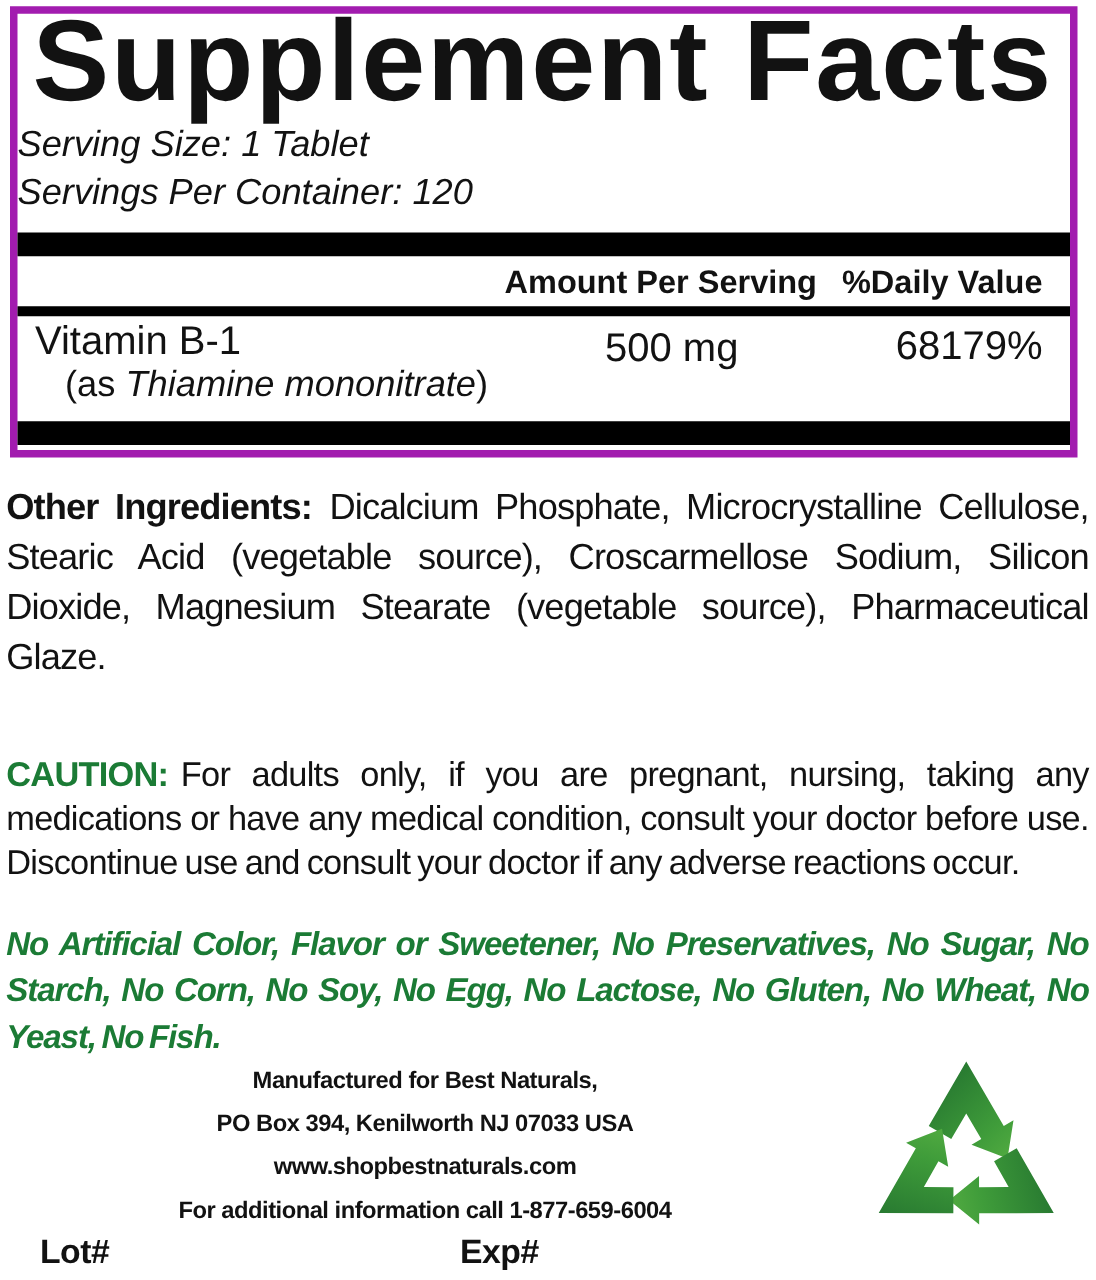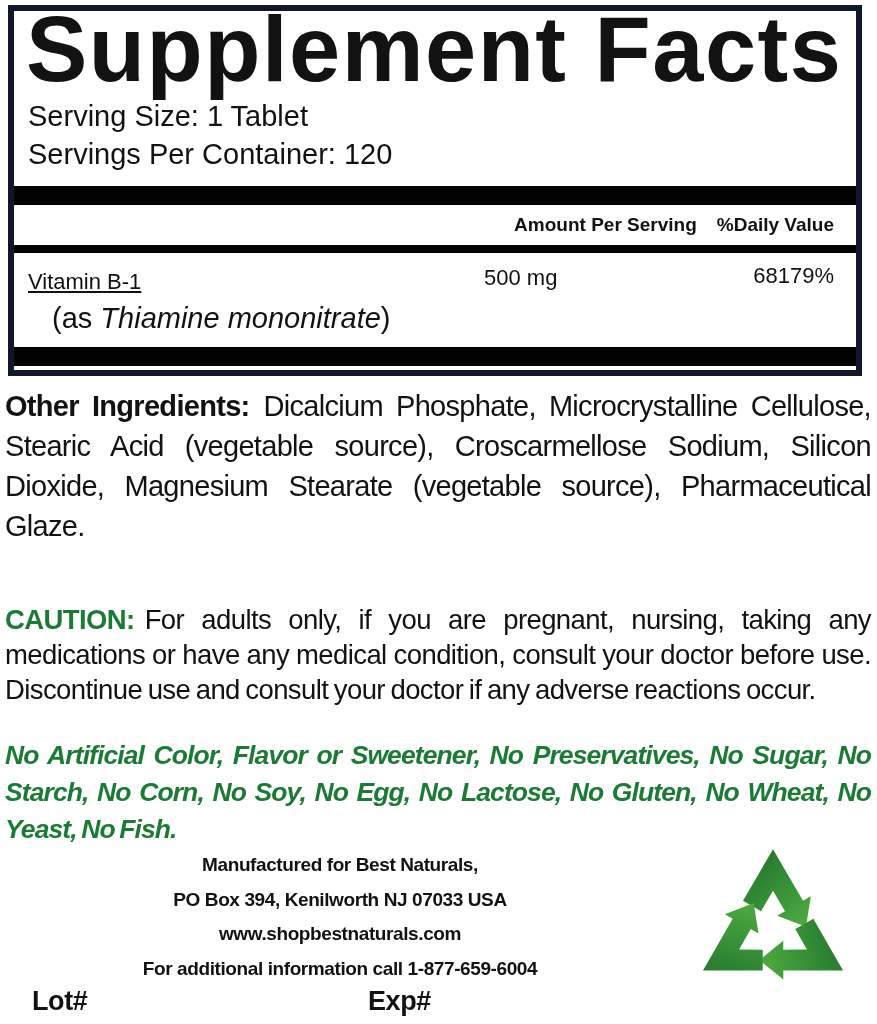--- a/index.html
+++ b/index.html
@@ -3,37 +3,37 @@
 <meta charset="utf-8">
 <style>
   html,body{margin:0;padding:0;background:#fff;}
   .page{
     position:relative;width:877px;height:1024px;background:#ffffff;
     font-family:"Liberation Sans", sans-serif;color:#121212;overflow:hidden;
   }
   
   .panel{
     position:absolute;left:8px;top:5px;width:854px;box-sizing:border-box;
-    border:6px solid #0f172a;background:#fff;padding-bottom:4px;
+    border:6px solid #a21caf;background:#fff;padding-bottom:4px;
   }
   .panel-title{
     margin:-8px 0 0 12px;font-size:92px;line-height:1.02;font-weight:bold;
     letter-spacing:1.5px;white-space:nowrap;
   }
-  .serving-line{margin-left:14px;font-size:29px;line-height:38px;}
+  .serving-line{font-size:29px;line-height:38px;font-style:italic;}
   .serving-line:first-of-type{margin-top:2px;}
   .bar-thick{height:19px;background:#000;}
   .bar-thick.top{margin-top:13px;}
   .bar-thick.bottom{margin-top:8px;}
   .bar-thin{height:8px;background:#000;}
   .col-header{
     display:flex;justify-content:flex-end;gap:20px;
-    font-weight:bold;font-size:19px;line-height:34px;padding:3px 22px 3px 0;
+    font-weight:bold;font-size:26px;line-height:34px;padding:3px 22px 3px 0;
   }
-  .nutrient-row{position:relative;font-size:22px;line-height:34px;padding-top:12px;text-decoration:underline;}
+  .nutrient-row{position:relative;font-size:32px;line-height:34px;padding-top:2px;}
   .nutrient-name{margin-left:14px;}
   .nutrient-amount{position:absolute;left:470px;top:8px;}
   .nutrient-dv{position:absolute;right:22px;top:6px;}
   .nutrient-detail{font-size:29px;line-height:34px;margin-left:38px;padding:2px 0 4px 0;}
   .nutrient-detail .it{font-style:italic;}
   
   .para{
     position:absolute;left:5px;width:866px;text-align:justify;margin-top:12px;
   }
   .ingredients{

